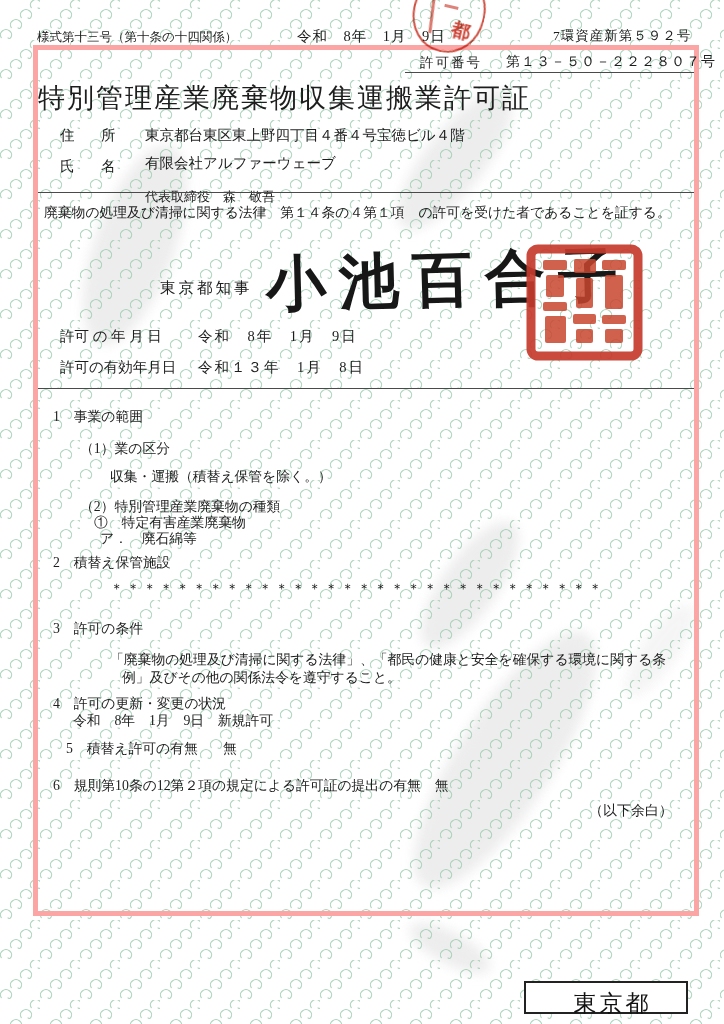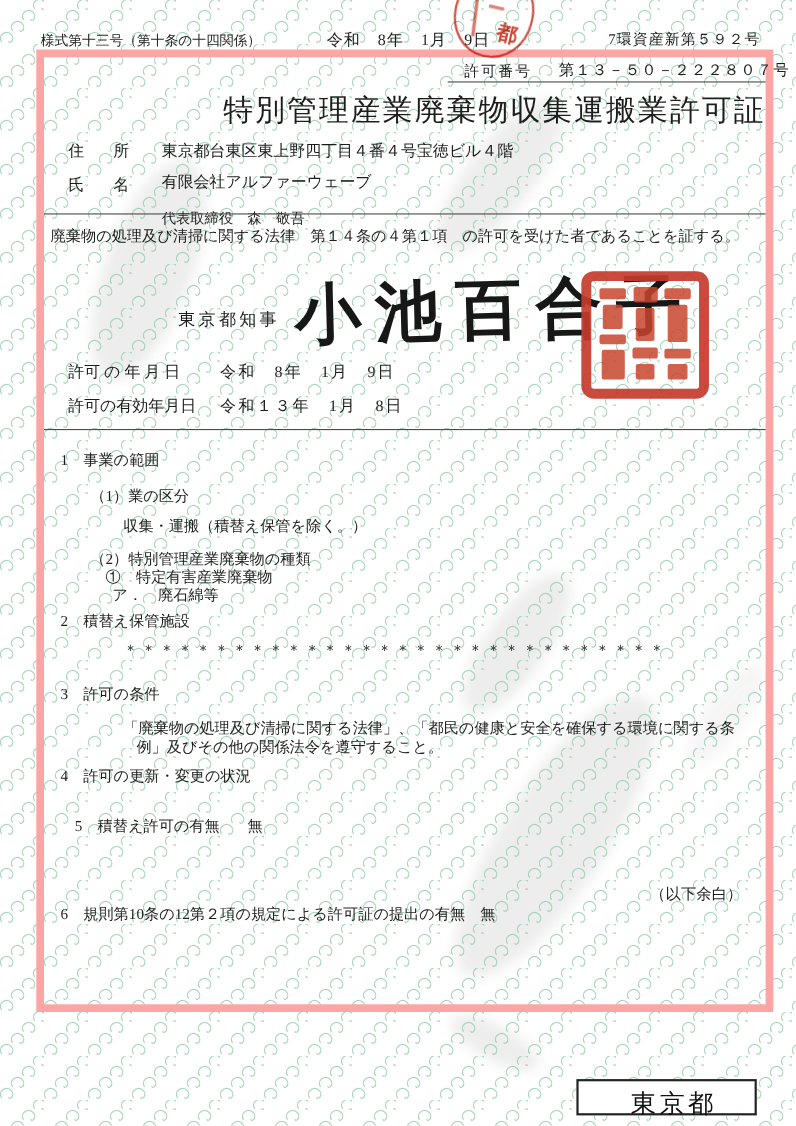--- a/index.html
+++ b/index.html
@@ -23,27 +23,27 @@
     position:absolute;left:413px;top:-27px;width:68px;height:76px;
     border:2.5px solid rgba(198,49,32,.85);border-radius:50% 46% 50% 48%;
     transform:rotate(13deg);z-index:3;mix-blend-mode:multiply;
   }
   .receipt-stamp .rs-char{position:absolute;right:9px;bottom:10px;color:rgba(198,49,32,.9);font-size:19px;font-weight:bold;}
   .receipt-stamp .rs-bar{position:absolute;left:16px;top:18px;width:3px;height:44px;background:rgba(198,49,32,.65);transform:rotate(-6deg);}
   .receipt-stamp .rs-bar2{position:absolute;left:28px;top:30px;width:14px;height:3px;background:rgba(198,49,32,.6);}
   
   .doc-box{
     position:absolute;left:33px;top:45px;width:656px;height:861px;
-    border:7px solid #fca5a5;z-index:1;
+    border:5px solid #fca5a5;z-index:1;
   }
   .hline{position:absolute;height:1px;background:#4a4a4a;}
   .permit-label{left:382px;top:4px;font-size:13.5px;letter-spacing:2px;}
   .permit-value{left:468px;top:3px;font-size:14px;letter-spacing:1px;}
   .permit-underline{left:367px;top:22px;width:289px;}
-  .doc-title{left:0;top:30px;width:100%;text-align:right;font-size:27px;letter-spacing:2px;}
+  .doc-title{left:0;top:30px;width:100%;text-align:left;font-size:27px;letter-spacing:2px;}
   .address-label{left:22px;top:76px;font-size:14.5px;letter-spacing:6px;}
   .address-value{left:107px;top:76px;font-size:14.5px;}
   .name-label{left:22px;top:107px;font-size:14.5px;letter-spacing:6px;}
   .company-name{left:107px;top:104px;font-size:14.5px;}
   .representative{left:107px;top:138px;font-size:13px;}
   .divider-1{left:0;top:142px;width:100%;}
   .certification{left:6px;top:154px;font-size:13.8px;}
   .gov-title{left:122px;top:228px;font-size:15.5px;letter-spacing:3px;}
   .gov-signature{
     left:228px;top:190px;font-size:60px;font-weight:600;letter-spacing:13px;
@@ -64,21 +64,21 @@
   .s1-sub2i2{left:62px;top:480px;}
   .s2-h{left:15px;top:504px;}
   .s2-v{left:72px;top:530px;letter-spacing:3px;font-size:13.5px;}
   .s3-h{left:15px;top:570px;}
   .s3-l1{left:72px;top:601px;}
   .s3-l2{left:84px;top:619px;}
   .s4-h{left:15px;top:645px;}
   .s4-v{left:35px;top:662px;}
   .s5-h{left:15px;top:690px;margin-left:13px;}
   .s5-v{left:185px;top:690px;}
-  .s6-h{left:15px;top:770px;text-align:right;}
+  .s6-h{left:15px;top:727px;text-align:right;}
   .blank-note{left:551px;top:752px;font-size:14px;}
   
   .tokyo-logo{
     position:absolute;left:524px;top:981px;width:164px;height:33px;
     border:2px solid #222;background:#fff;z-index:2;
     display:flex;align-items:center;gap:9px;padding-left:13px;box-sizing:border-box;flex-direction:column;
   }
   .tokyo-logo-text{
     font-family:"Liberation Sans","DejaVu Sans",sans-serif;
     font-size:23px;letter-spacing:3px;color:#111;line-height:1;
@@ -185,20 +185,21 @@
     <div class="abs s-text s1-sub2i2">ア．　廃石綿等</div>
 
     <div class="abs s-text s2-h">2　積替え保管施設</div>
     <div class="abs s2-v">＊＊＊＊＊＊＊＊＊＊＊＊＊＊＊＊＊＊＊＊＊＊＊＊＊＊＊＊＊＊</div>
 
     <div class="abs s-text s3-h">3　許可の条件</div>
     <div class="abs s-text s3-l2">例」及びその他の関係法令を遵守すること。</div>
     <div class="abs s-text s3-l1">「廃棄物の処理及び清掃に関する法律」、「都民の健康と安全を確保する環境に関する条</div>
 
     <div class="abs s-text s4-h">4　許可の更新・変更の状況</div>
+    <div class="abs s-text s4-v">令和　8年　1月　9日　新規許可</div>
 
     <div class="abs s-text s5-h">5　積替え許可の有無</div>
     <div class="abs s-text s5-v">無</div>
 
     <div class="abs s-text s6-h">6　規則第10条の12第２項の規定による許可証の提出の有無　無</div>
 
     <div class="abs blank-note">（以下余白）</div>
   </div>
 
   <div class="tokyo-logo">

